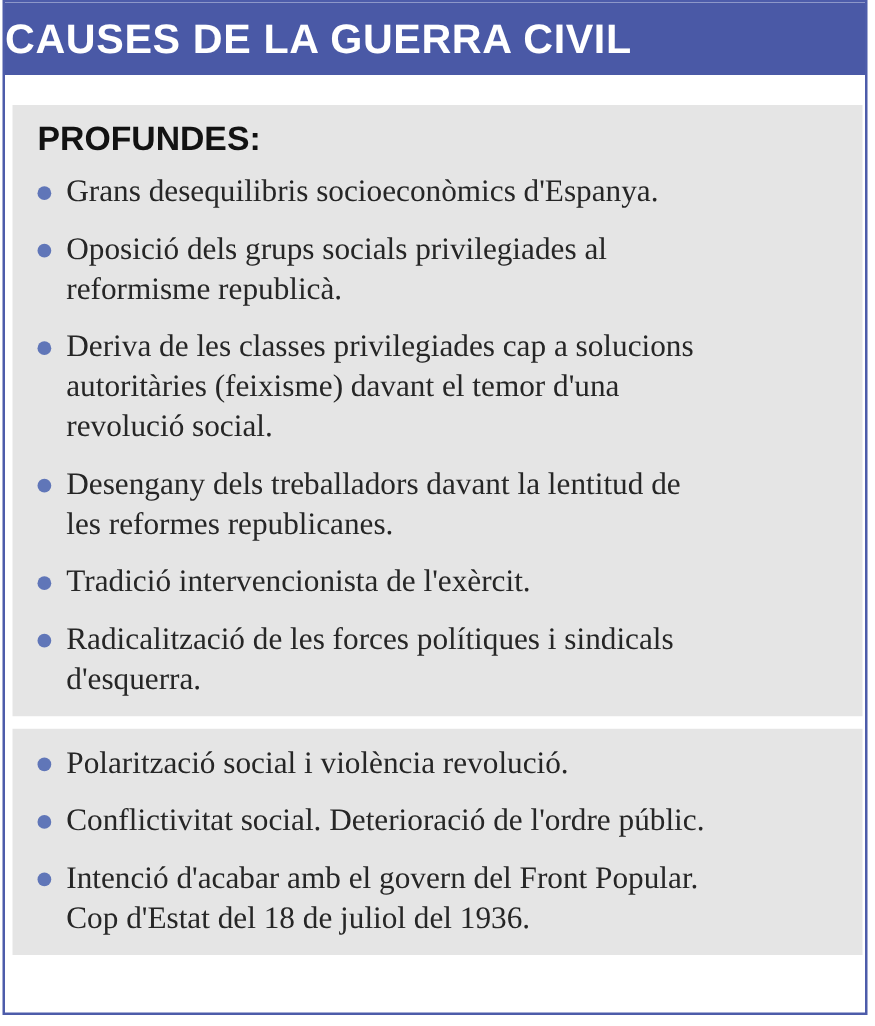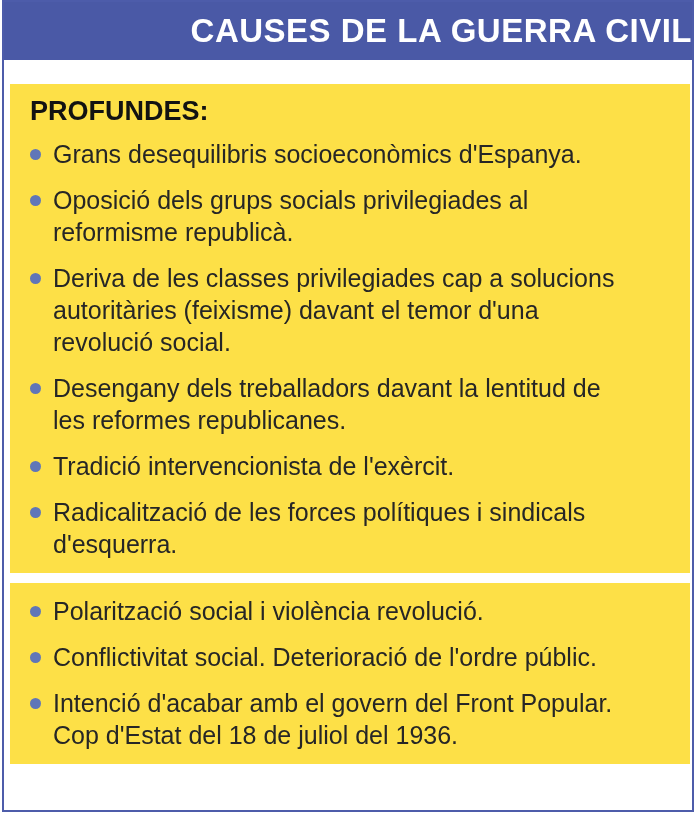--- a/index.html
+++ b/index.html
@@ -20,52 +20,53 @@
     border: 2px solid #4d5caa;
     box-sizing: border-box;
     background: #ffffff;
     overflow: hidden;
   }
   .header-bar {
     height: 58px;
     background: #4a59a6;
     display: flex;
     align-items: center;
-    justify-content: flex-end;
+    justify-content: flex-start;
   }
   .page-title {
     color: #ffffff;
     font-weight: bold;
     font-size: 33px;
     letter-spacing: 0.5px;
     white-space: nowrap;
   }
   .content {
     padding: 24px 2px 0 6px;
   }
   .section {
-    background: #fde047;
+    background: #e5e5e5;
     padding: 12px 16px 13px 20px;
     box-sizing: border-box;
   }
   .section + .section { margin-top: 10px; }
   .section-heading {
     font-size: 27px;
     line-height: 30px;
     font-weight: bold;
     color: #121212;
     margin: 0 0 12px 0;
   }
   ul.bullet-list {
     list-style: none;
     margin: 0;
     padding: 0;
     display: flex;
     flex-direction: column;
     gap: 14px;
+    font-family: Liberation Serif, serif;
   }
   li.bullet-item {
     display: flex;
     align-items: flex-start;
     gap: 12px;
   }
   .bullet-dot {
     width: 11px;
     height: 11px;
     border-radius: 50%;

